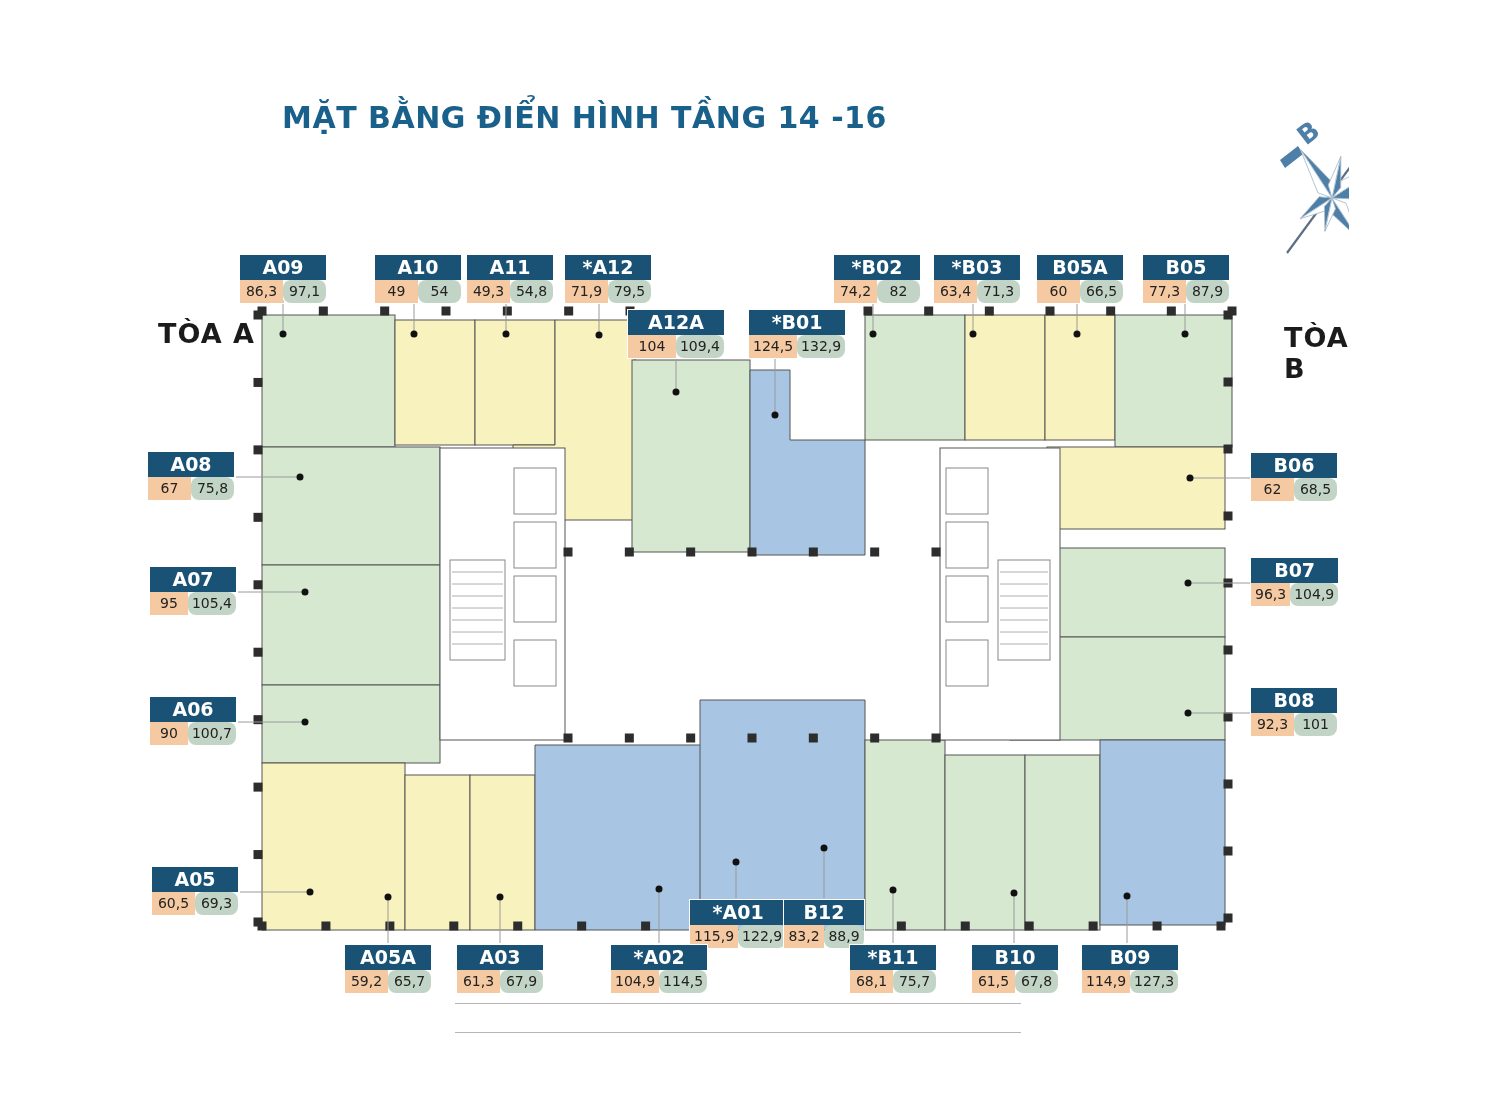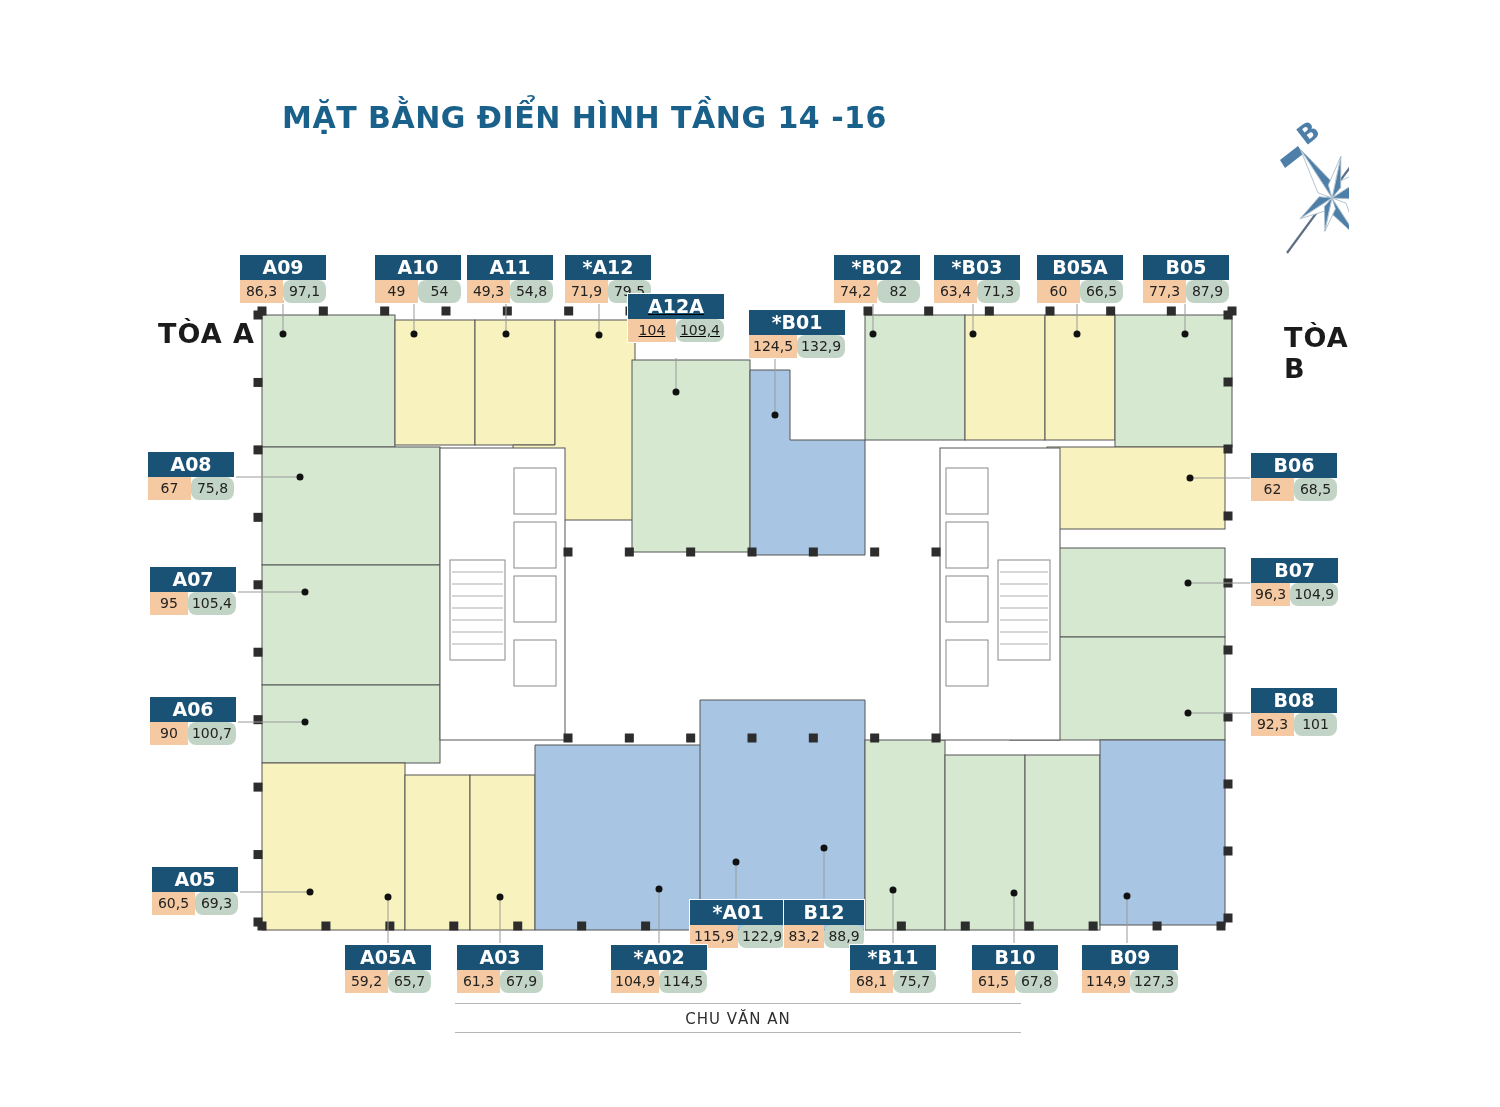--- a/index.html
+++ b/index.html
@@ -259,21 +259,20 @@
   </div>
 
   <div class="street-right">
     <div class="line" style="left:0;"></div>
     <div class="line" style="left:24px;"></div>
     <div class="txt">QUANG TRUNG</div>
   </div>
   <div class="street-bottom">
     <div class="line" style="top:0;"></div>
     <div class="line" style="top:29px;"></div>
-    <div class="txt">CHU VĂN AN</div>
   </div>
 
   <div class="unit-label" style="left:240px;top:255px;">
     <div class="ul-head">A09</div>
     <div class="ul-nums">
         <span class="ul-a1">86,3</span>
         <span class="ul-a2">97,1</span>
       </div>
   </div>
   <div class="unit-label" style="left:375px;top:255px;">
@@ -290,21 +289,21 @@
         <span class="ul-a2">54,8</span>
       </div>
   </div>
   <div class="unit-label" style="left:557px;top:255px;padding-left:8px;">
     <div class="ul-head">*A12</div>
     <div class="ul-nums">
         <span class="ul-a1">71,9</span>
         <span class="ul-a2">79,5</span>
       </div>
   </div>
-  <div class="unit-label" style="left:628px;top:294px;min-width:96px;text-decoration:underline;">
+  <div class="unit-label" style="left:628px;top:310px;min-width:96px;">
     <div class="ul-head">A12A</div>
     <div class="ul-nums">
         <span class="ul-a1">104</span>
         <span class="ul-a2">109,4</span>
       </div>
   </div>
   <div class="unit-label" style="left:727px;top:310px;min-width:96px;margin-left:22px;">
     <div class="ul-head">*B01</div>
     <div class="ul-nums">
         <span class="ul-a1">124,5</span>

